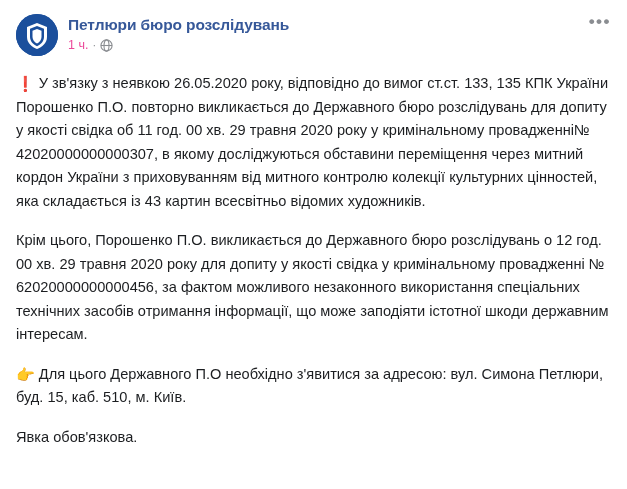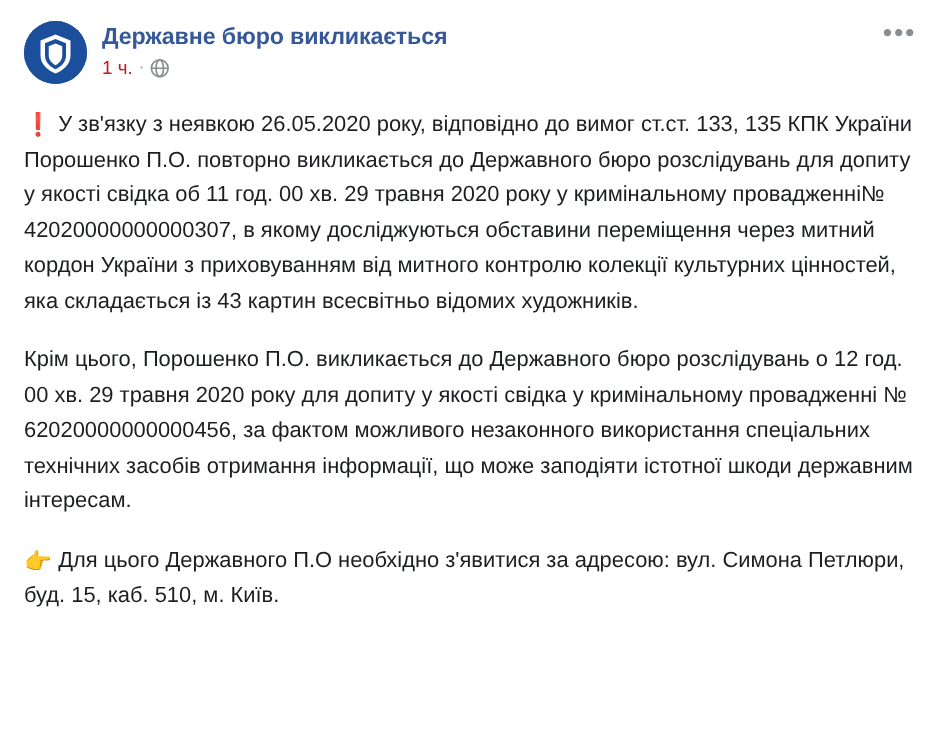--- a/index.html
+++ b/index.html
@@ -54,21 +54,21 @@
     letter-spacing: -0.1px;
   }
   .meta-row {
     display: flex;
     align-items: center;
     margin-top: 4px;
     font-size: 12.5px;
     color: #8a8d91;
     line-height: 14px;
   }
-  .meta-time { color: #b91c1c; }
+  .meta-time { color: #ec4899; }
   .meta-dot {
     margin: 0 4px;
     color: #8a8d91;
     font-size: 11px;
   }
   .globe-icon {
     display: inline-flex;
     align-items: center;
   }
   .more-btn {
@@ -115,36 +115,37 @@
         <svg width="42" height="42" viewBox="0 0 42 42" aria-hidden="true">
           <rect x="0" y="0" width="42" height="42" fill="#1b4f9c"></rect>
           <path d="M21 9 L31 13 L31 23 C31 29 26 33 21 35 C16 33 11 29 11 23 L11 13 Z" fill="#ffffff"></path>
           <path d="M21 12 L28 14.8 L28 23 C28 27.5 24.5 30.6 21 32.2 C17.5 30.6 14 27.5 14 23 L14 14.8 Z" fill="#1b4f9c"></path>
           <path d="M21 15 L25.5 16.8 L25.5 23 C25.5 26 23.3 28.3 21 29.5 C18.7 28.3 16.5 26 16.5 23 L16.5 16.8 Z" fill="#ffffff"></path>
         </svg>
       </span>
     </div>
 
     <div class="header-text">
-      <div class="page-name">Державне бюро викликається</div>
+      <div class="page-name">Петлюри бюро розслідувань</div>
       <div class="meta-row">
         <span class="meta-time">1 ч.</span>
         <span class="meta-dot">·</span>
         <span class="globe-icon">
           <svg width="13" height="13" viewBox="0 0 13 13" aria-hidden="true">
             <circle cx="6.5" cy="6.5" r="5.6" fill="none" stroke="#8a8d91" stroke-width="1.1"></circle>
             <ellipse cx="6.5" cy="6.5" rx="2.5" ry="5.6" fill="none" stroke="#8a8d91" stroke-width="1.1"></ellipse>
             <line x1="1" y1="6.5" x2="12" y2="6.5" stroke="#8a8d91" stroke-width="1.1"></line>
           </svg>
         </span>
       </div>
     </div>
 
     <div class="more-btn">•••</div>
   </div>
 
   <div class="post-body">
     <p><span class="emoji emoji-red">❗</span> <span>У зв'язку з неявкою 26.05.2020 року, відповідно до вимог ст.ст. 133, 135 КПК України Порошенко П.О. повторно викликається до Державного бюро розслідувань для допиту у якості свідка об 11 год. 00 хв. 29 травня 2020 року у кримінальному провадженні№ 42020000000000307, в якому досліджуються обставини переміщення через митний кордон України з приховуванням від митного контролю колекції культурних цінностей, яка складається із 43 картин всесвітньо відомих художників.</span></p>
     <p><span>Крім цього, Порошенко П.О. викликається до Державного бюро розслідувань о 12 год. 00 хв. 29 травня 2020 року для допиту у якості свідка у кримінальному провадженні № 62020000000000456, за фактом можливого незаконного використання спеціальних технічних засобів отримання інформації, що може заподіяти істотної шкоди державним інтересам.</span></p>
     <p><span class="emoji emoji-hand">👉</span> <span>Для цього Державного П.О необхідно з'явитися за адресою: вул. Симона Петлюри, буд. 15, каб. 510, м. Київ.</span></p>
+    <p><span>Явка обов'язкова.</span></p>
   </div>
 
 </div>
 
 </body></html>

